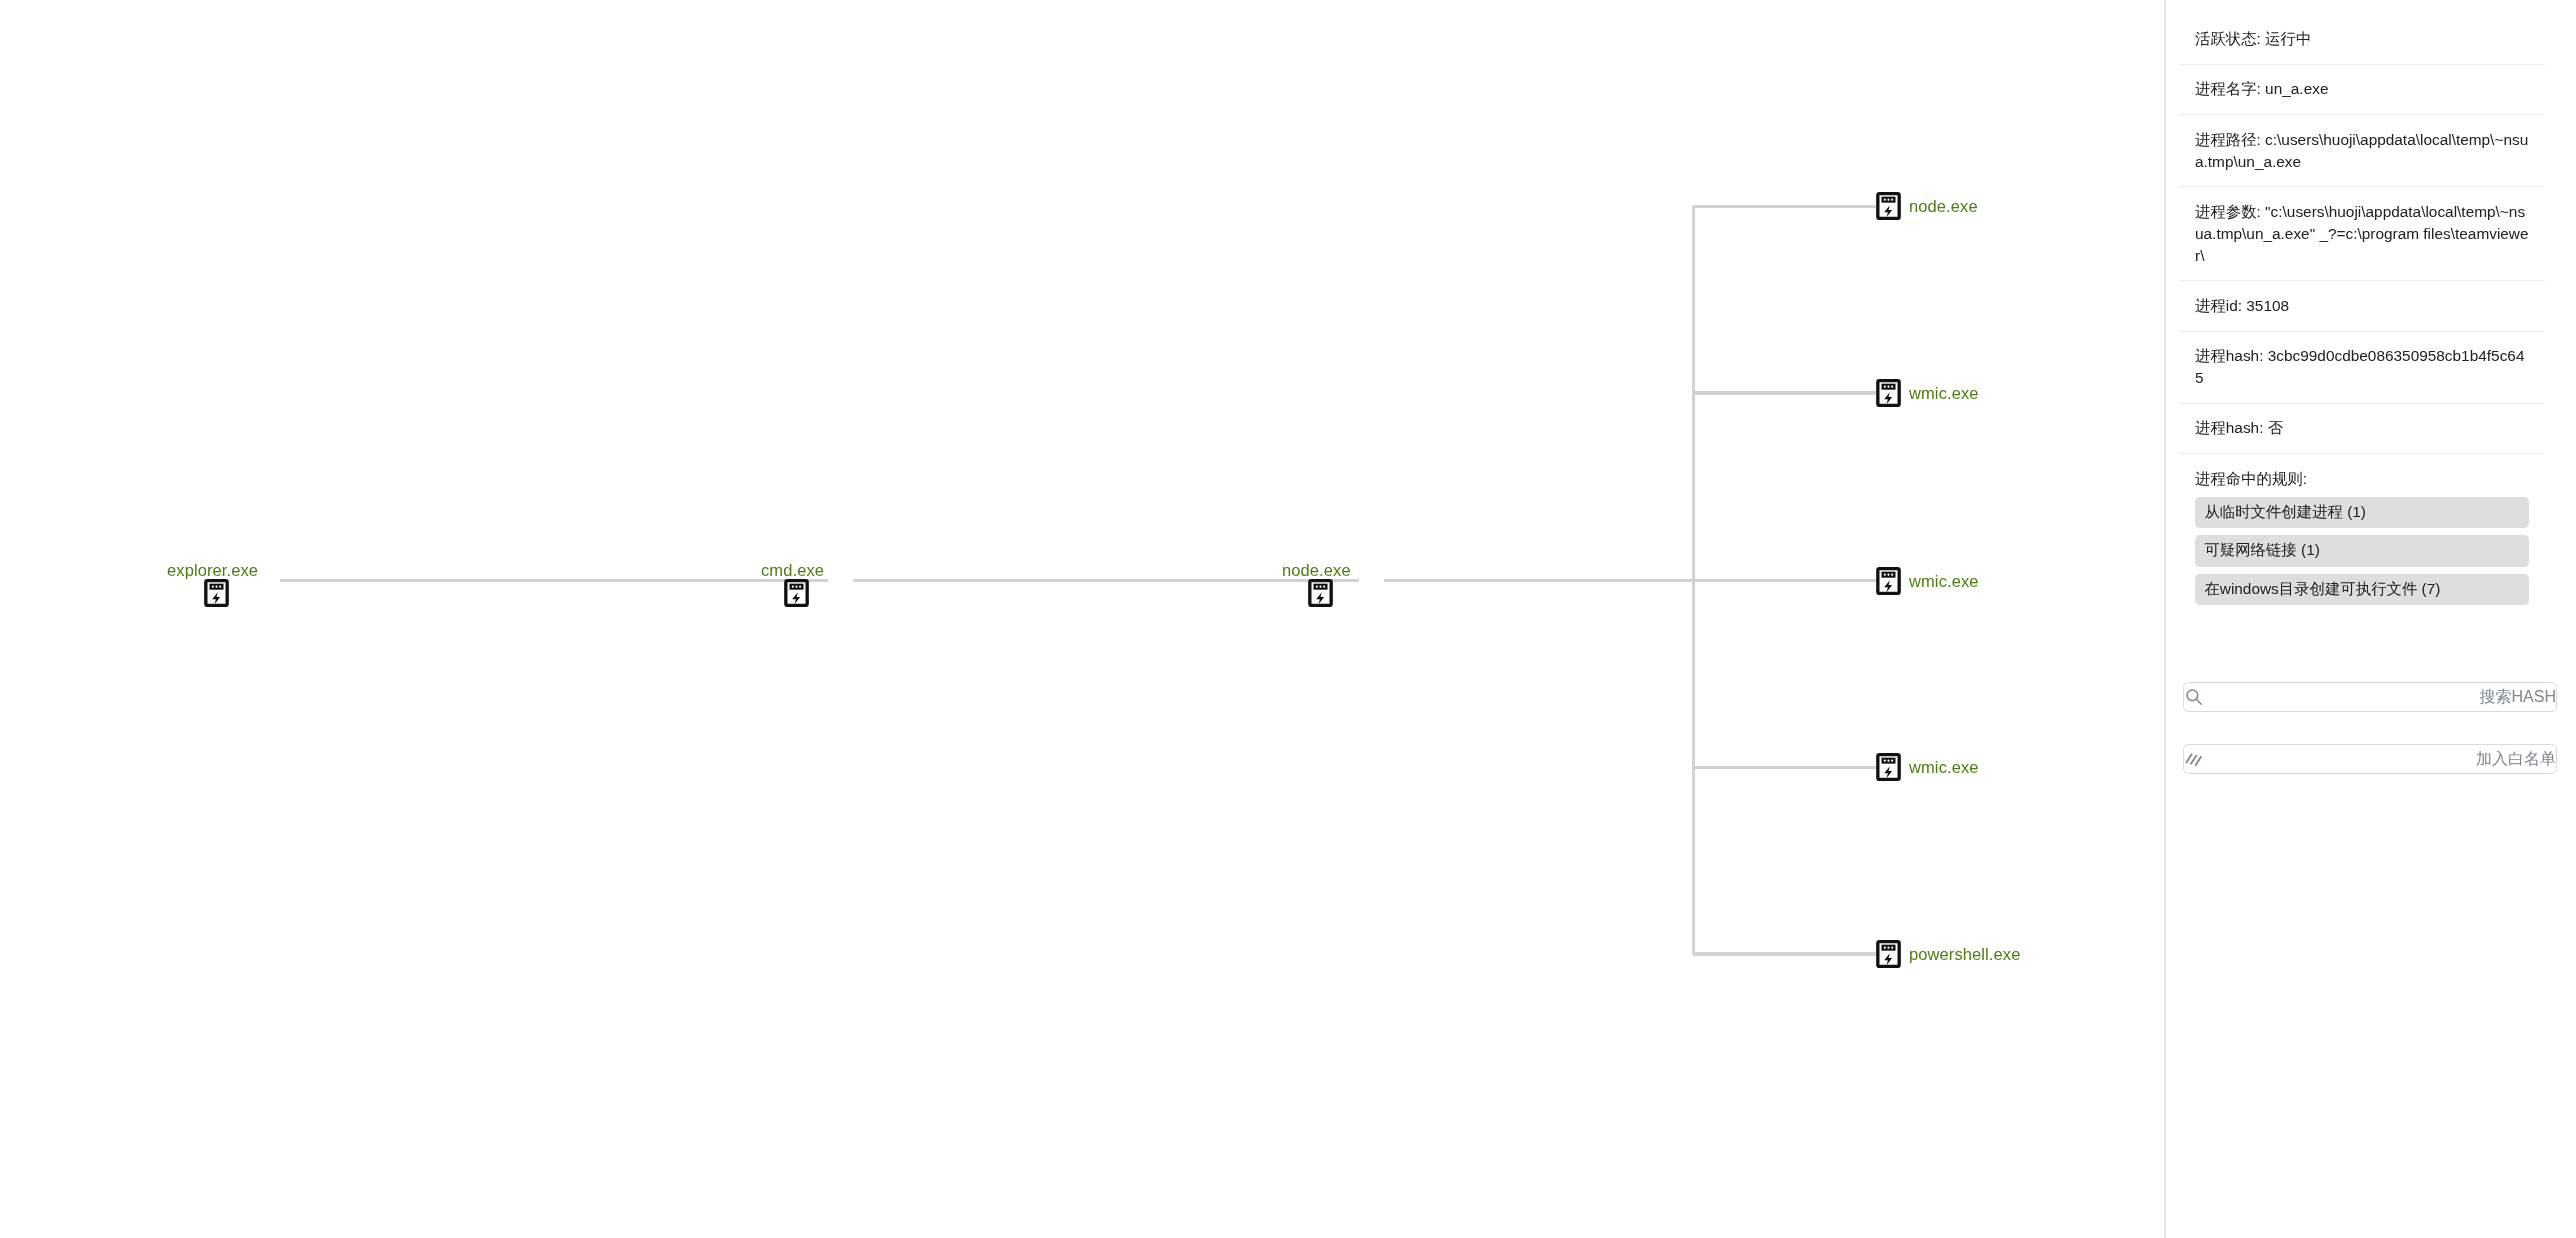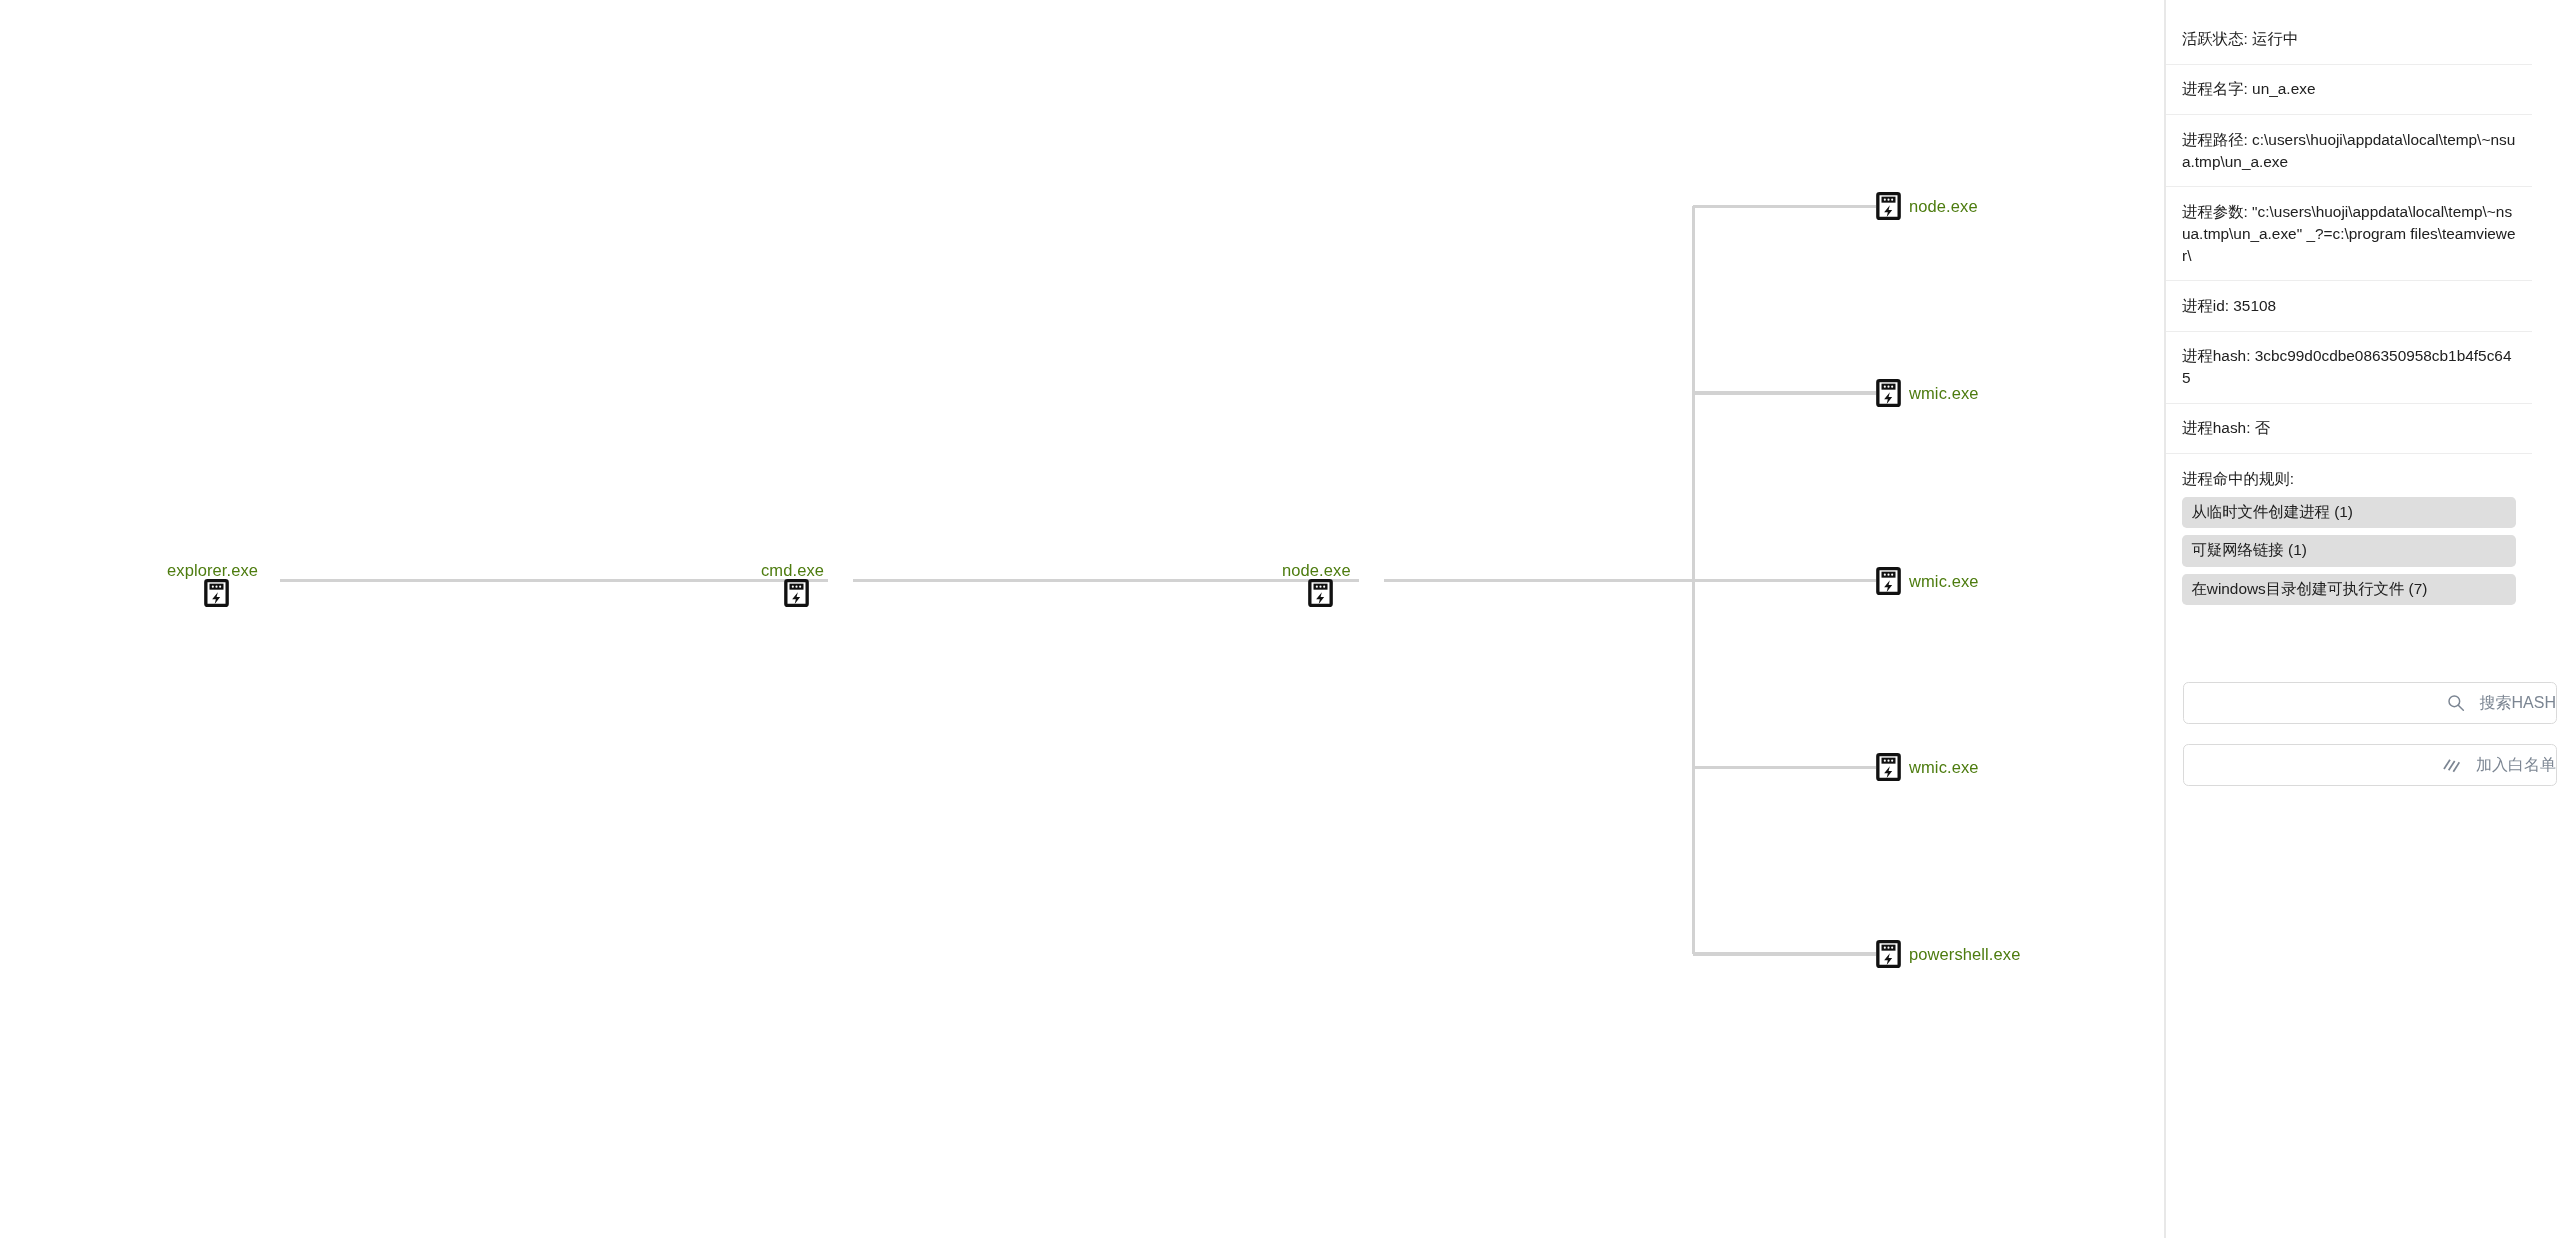--- a/index.html
+++ b/index.html
@@ -74,20 +74,21 @@
     height: 1239px;
     background: #ffffff;
     border-left: 2px solid #e8e8e8;
     box-sizing: border-box;
   }
   #detail-list {
     position: absolute;
     left: 0;
     top: 14.8px;
     width: 366px;
+    padding-left: 13px;
   }
   .detail-row {
     padding: 13.4px 16px 14px 16px;
     border-bottom: 1.3px solid #ededed;
     box-sizing: border-box;
     font-size: 15.4px;
     line-height: 1.42;
     color: #202020;
     word-break: break-all;
     overflow-wrap: anywhere;
@@ -112,27 +113,27 @@
     margin-bottom: 7.4px;
     box-sizing: border-box;
     line-height: 1.2;
   }
   .rule-chip:last-child { margin-bottom: 1.3px; }
 
   .action-btn {
     position: absolute;
     left: 17px;
     width: 374px;
-    height: 42px;
+    height: 30px;
     border: 1.3px solid #dadada;
     border-radius: 5.4px;
     background: #ffffff;
     display: flex;
     align-items: center;
-    justify-content: flex-end;
+    justify-content: space-between;
     box-sizing: border-box;
     cursor: pointer;
   }
   .action-btn .btn-icon {
     width: 20px;
     height: 20px;
     margin-right: 14px;
     flex: 0 0 auto;
     display: block;
   }

